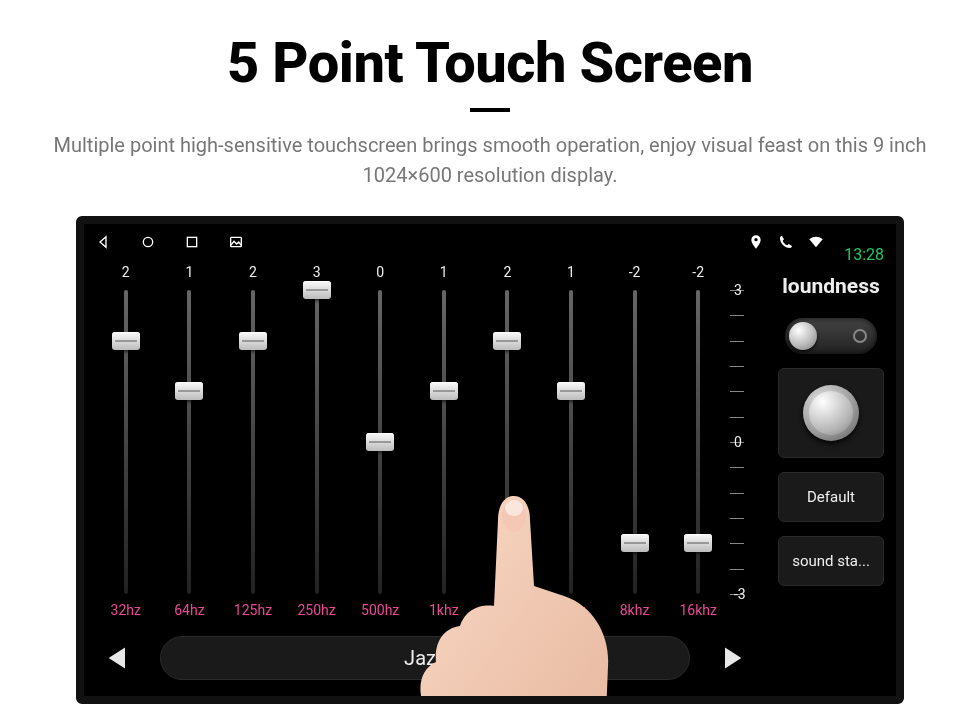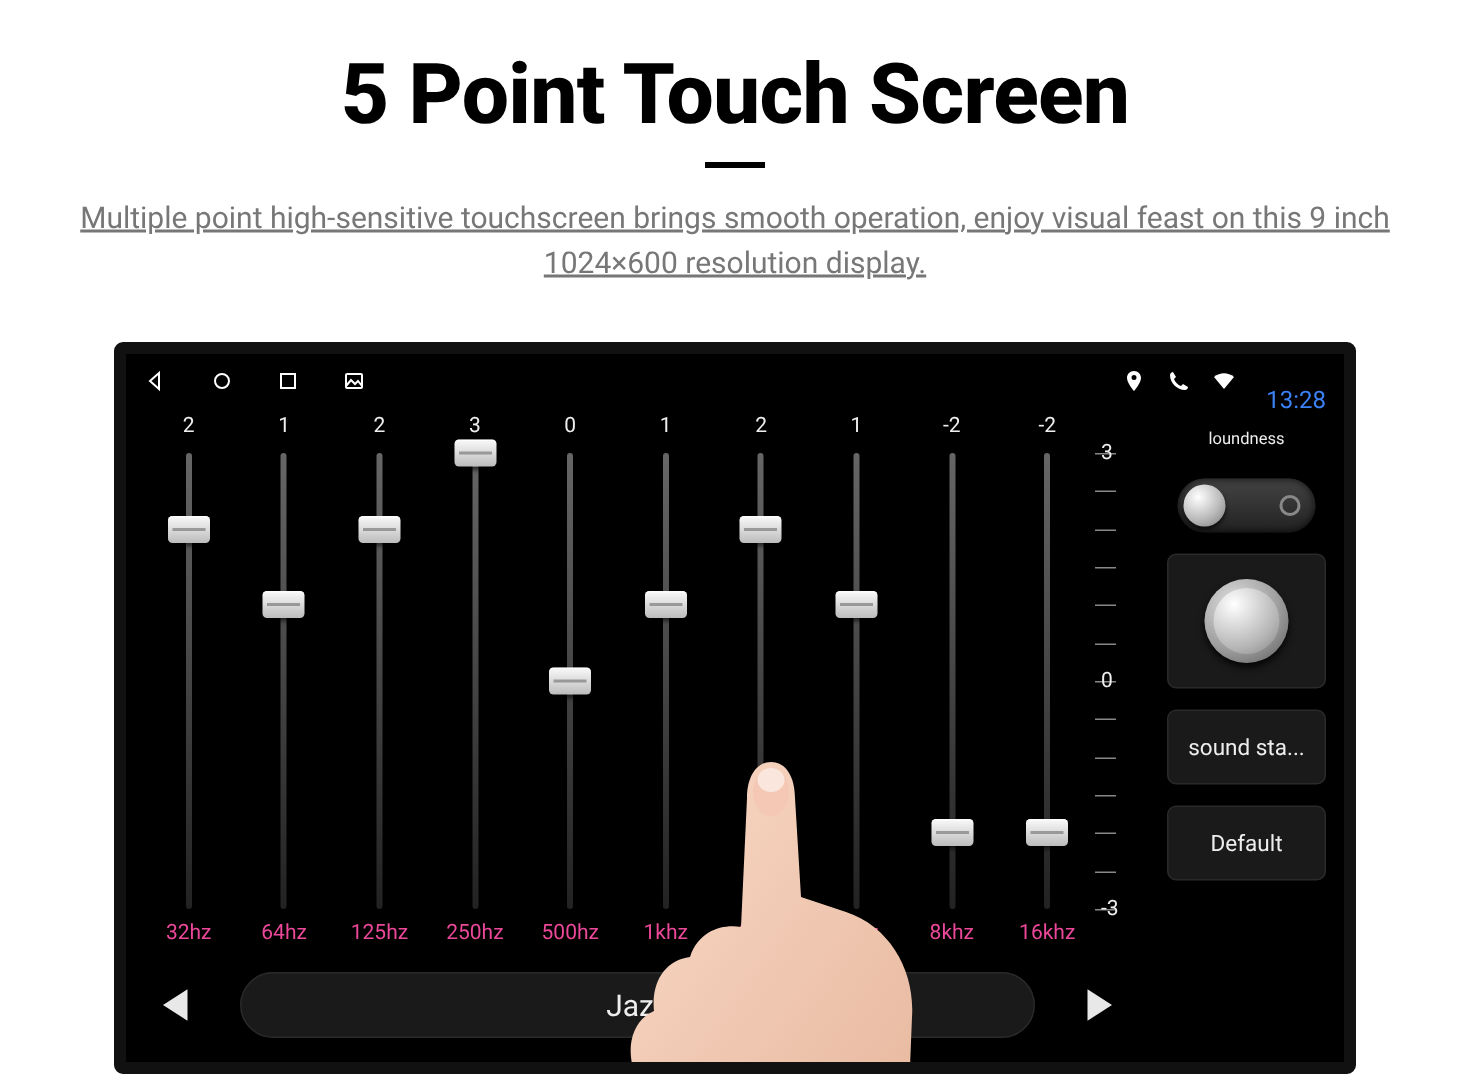--- a/index.html
+++ b/index.html
@@ -26,23 +26,22 @@
     height: 4px;
     background: #000;
     margin: 12px auto 18px auto;
   }
   .subtitle {
     text-align: center;
     font-size: 20px;
     color: #777;
     line-height: 1.5;
     max-width: 880px;
-    margin: 0 auto 38px auto;
+    margin: 0 auto 26px auto;
     font-weight: 400;
-    text-decoration: underline;
   }
   .device {
     width: 828px;
     height: 488px;
     margin: 0 auto;
     background: #000;
     border: 8px solid #111;
     border-radius: 6px;
     position: relative;
     overflow: hidden;
@@ -52,21 +51,21 @@
     height: 36px;
     display: flex;
     align-items: center;
     padding: 0 12px;
     justify-content: space-between;
   }
   .sb-left, .sb-right { display: flex; align-items: center; gap: 28px; }
   .sb-right { gap: 14px; }
   .sb-icon { width: 16px; height: 16px; display: inline-flex; align-items: center; justify-content: center; }
   .sb-icon svg { width: 16px; height: 16px; }
-  .sb-time { font-size: 16px; color: #3b82f6; margin-left: 6px; margin-top: 25px; }
+  .sb-time { font-size: 16px; color: #22c55e; margin-left: 6px; margin-top: 25px; }
 
   .eq-area {
     display: flex;
     height: calc(100% - 36px);
   }
   .eq-main {
     flex: 1;
     padding: 4px 10px 10px 10px;
     display: flex;
     flex-direction: column;
@@ -185,23 +184,24 @@
     border-radius: 22px;
     display: flex;
     align-items: center;
     justify-content: center;
     font-size: 20px;
     color: #eee;
   }
 
   .side-label {
     text-align: center;
-    font-size: 11px;
+    font-size: 21px;
     color: #eee;
     margin-top: 10px;
+    font-weight: bold;
   }
   .toggle {
     width: 92px;
     height: 36px;
     background: linear-gradient(#444, #222);
     border-radius: 18px;
     margin: 6px auto 0 auto;
     position: relative;
     box-shadow: inset 0 0 6px rgba(0,0,0,0.8);
   }
@@ -462,19 +462,19 @@
 
       <div class="eq-side">
         <div class="side-label">loundness</div>
         <div class="toggle">
           <div class="knob"></div>
           <div class="ring"></div>
         </div>
         <div class="big-knob-box">
           <div class="big-knob"></div>
         </div>
+        <div class="side-btn">Default</div>
         <div class="side-btn">sound sta...</div>
-        <div class="side-btn">Default</div>
       </div>
     </div>
 
   </div>
 </div>
 
 </body></html>

